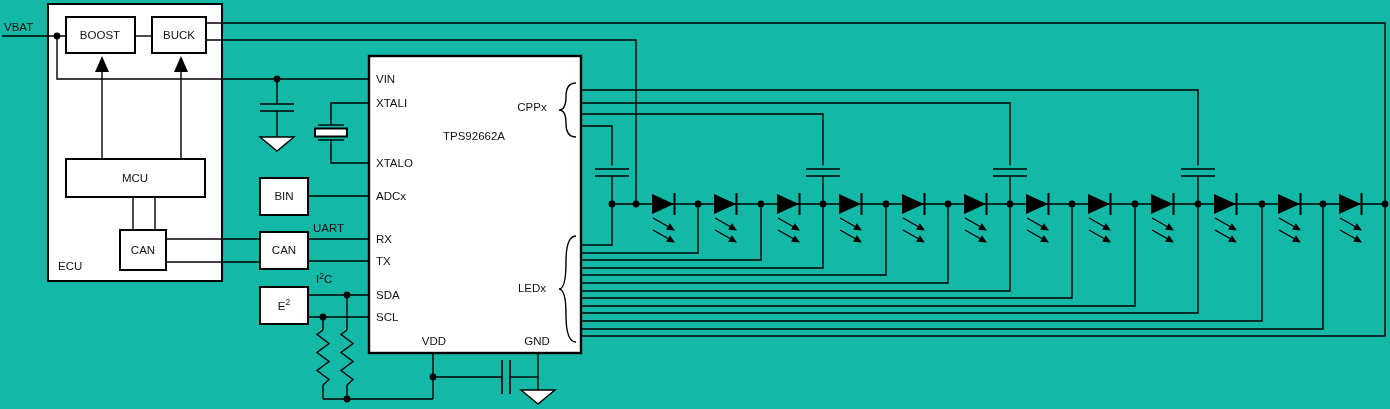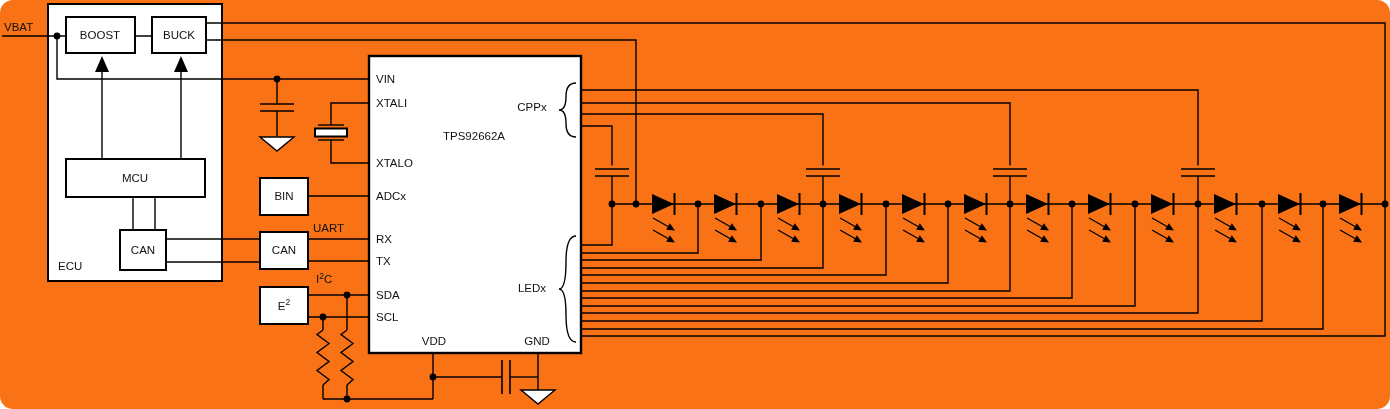--- a/index.html
+++ b/index.html
@@ -1,16 +1,16 @@
 <!DOCTYPE html>
 <html><head>
 <meta charset="utf-8">
 <style>
   html,body{margin:0;padding:0;background:#fff;}
-  .page{width:1390px;height:409px;position:relative;background:#f97316;overflow:hidden;border-radius:13px;}
+  .page{width:1390px;height:409px;position:relative;background:#14b8a6;overflow:hidden;}
   svg{display:block;}
   .w{stroke:#000;stroke-width:1.4;fill:none;}
   .b{stroke:#000;stroke-width:2;fill:#fff;}
   .chipbox{stroke:#000;stroke-width:2.4;fill:#fff;}
   .d{fill:#000;stroke:none;}
   .s{fill:#000;stroke:none;}
   .t{font-family:"Liberation Sans",sans-serif;font-size:11.5px;fill:#111;}
   .tc{text-anchor:middle;}
   .brace{stroke:#000;stroke-width:1.4;fill:none;}
 </style>

